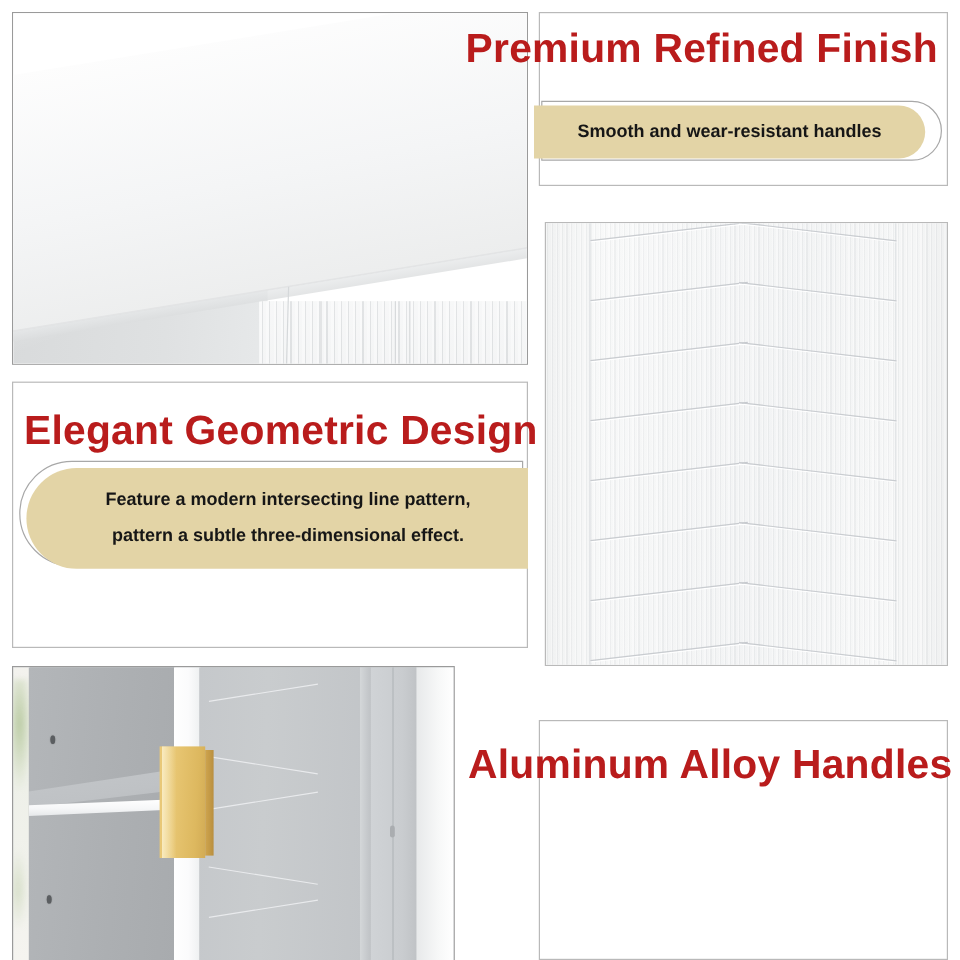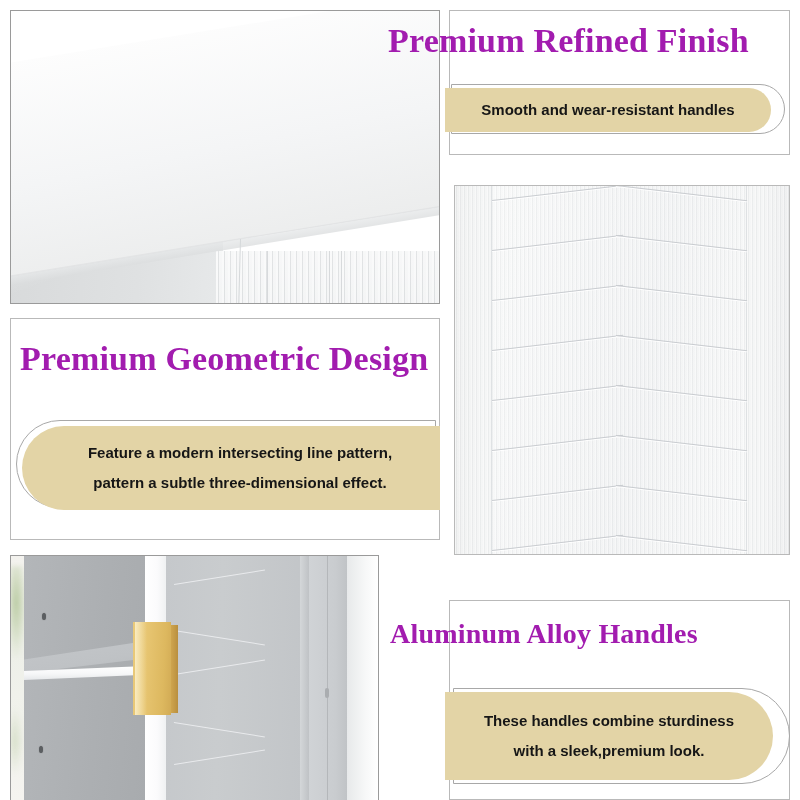--- a/index.html
+++ b/index.html
@@ -205,29 +205,29 @@
     background:linear-gradient(90deg,#cfa54e,#b98f3f);
   }
   .hd-handle .hl{
     position:absolute;left:2px;top:0;width:12px;height:93px;
     background:linear-gradient(90deg,rgba(255,247,216,.75),rgba(255,255,255,0));
   }
 
   
   .headline{
     position:absolute;
-    font-family:Liberation Serif, serif;
+    font-family:Liberation Sans, sans-serif;
     font-weight:700;
-    color:#a21caf;
+    color:#b91c1c;
     letter-spacing:.2px;
     white-space:nowrap;
   }
   #headline-1{left:388px;top:22px;font-size:34px;}
   #headline-2{left:20px;top:340px;font-size:34px;}
-  #headline-3{left:390px;top:618px;font-size:28px;}
+  #headline-3{left:390px;top:618px;font-size:34px;}
 
   
   .pill-wrap{position:absolute;}
   .pill-outline{
     position:absolute;
     border:1px solid #a8a8a8;
     background:transparent;
     box-sizing:border-box;
   }
   .pill{
@@ -249,21 +249,21 @@
   
   #pill-wrap-1{left:445px;top:84px;width:340px;height:50px;}
   #pill-wrap-1 .pill-outline{
     left:6px;top:0px;width:334px;height:50px;border-radius:0 25px 25px 0;
   }
   #pill-wrap-1 .pill{
     left:0px;top:4px;width:326px;height:44px;border-radius:0 22px 22px 0;
   }
 
   
-  #pill-wrap-2{left:16px;top:420px;width:424px;height:92px;}
+  #pill-wrap-2{left:16px;top:384px;width:424px;height:92px;}
   #pill-wrap-2 .pill-outline{
     left:0px;top:0px;width:420px;height:88px;border-radius:44px 0 0 44px;
   }
   #pill-wrap-2 .pill{
     left:6px;top:6px;width:418px;height:84px;border-radius:42px 0 0 42px;
   }
   #pill-wrap-2 .pill .ln{padding-left:18px;}
 
   
   #pill-wrap-3{left:445px;top:688px;width:345px;height:96px;}
@@ -366,40 +366,33 @@
     <div class="hd-right-white"></div>
   </div>
   <div class="hd-handle">
     <div class="face"></div>
     <div class="side"></div>
     <div class="hl"></div>
   </div>
 
   <div class="headline" id="headline-1">Premium Refined Finish</div>
 
-  <div class="headline" id="headline-2">Premium Geometric Design</div>
+  <div class="headline" id="headline-2">Elegant Geometric Design</div>
 
   <div class="headline" id="headline-3">Aluminum Alloy Handles</div>
 
   <div class="pill-wrap" id="pill-wrap-1">
     <div class="pill-outline"></div>
     <div class="pill">
       <span class="ln">Smooth and wear-resistant handles</span>
     </div>
   </div>
 
   <div class="pill-wrap" id="pill-wrap-2">
     <div class="pill-outline"></div>
     <div class="pill">
       <span class="ln">Feature a modern intersecting line pattern,</span>
       <span class="ln">pattern a subtle three-dimensional effect.</span>
     </div>
   </div>
 
-  <div class="pill-wrap" id="pill-wrap-3">
-    <div class="pill-outline"></div>
-    <div class="pill">
-      <span class="ln">These handles combine sturdiness</span>
-      <span class="ln">with a sleek,premium look.</span>
-    </div>
-  </div>
 
 </div>
 
 </body></html>

